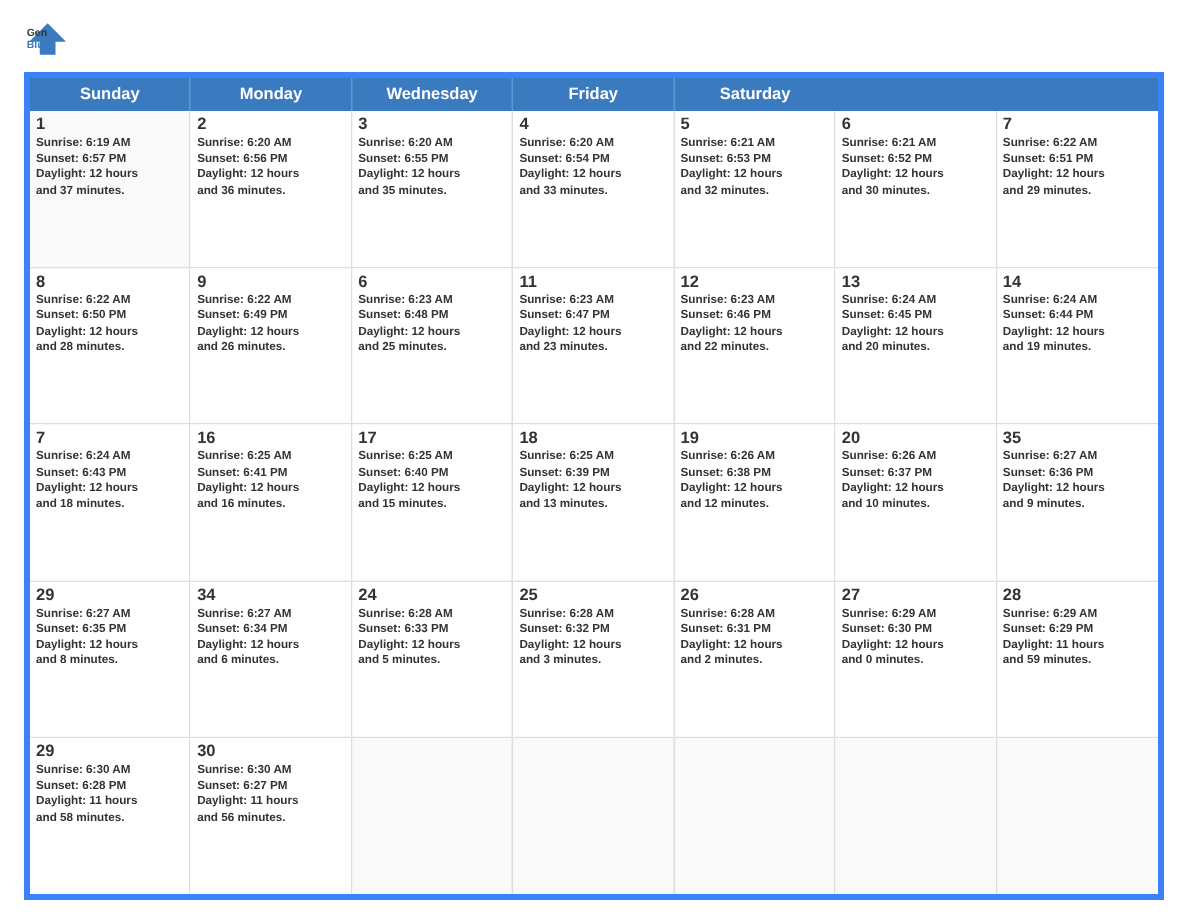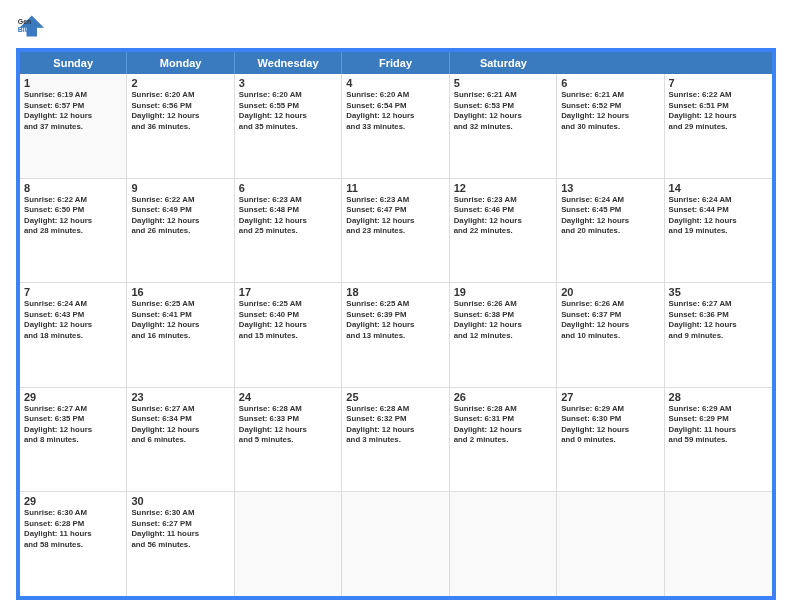--- a/index.html
+++ b/index.html
@@ -296,21 +296,21 @@
         </div>
         <div class="cal-row">
           <div class="cal-cell">
             <span class="day-num">29</span>
             <div class="info" style="white-space: pre-line;">Sunrise: 6:27 AM
 Sunset: 6:35 PM
 Daylight: 12 hours
 and 8 minutes.</div>
           </div>
           <div class="cal-cell">
-            <span class="day-num">23</span>
+            <span class="day-num">34</span>
             <div class="info" style="white-space: pre-line;">Sunrise: 6:27 AM
 Sunset: 6:34 PM
 Daylight: 12 hours
 and 6 minutes.</div>
           </div>
           <div class="cal-cell">
             <span class="day-num">24</span>
             <div class="info" style="white-space: pre-line;">Sunrise: 6:28 AM
 Sunset: 6:33 PM
 Daylight: 12 hours

